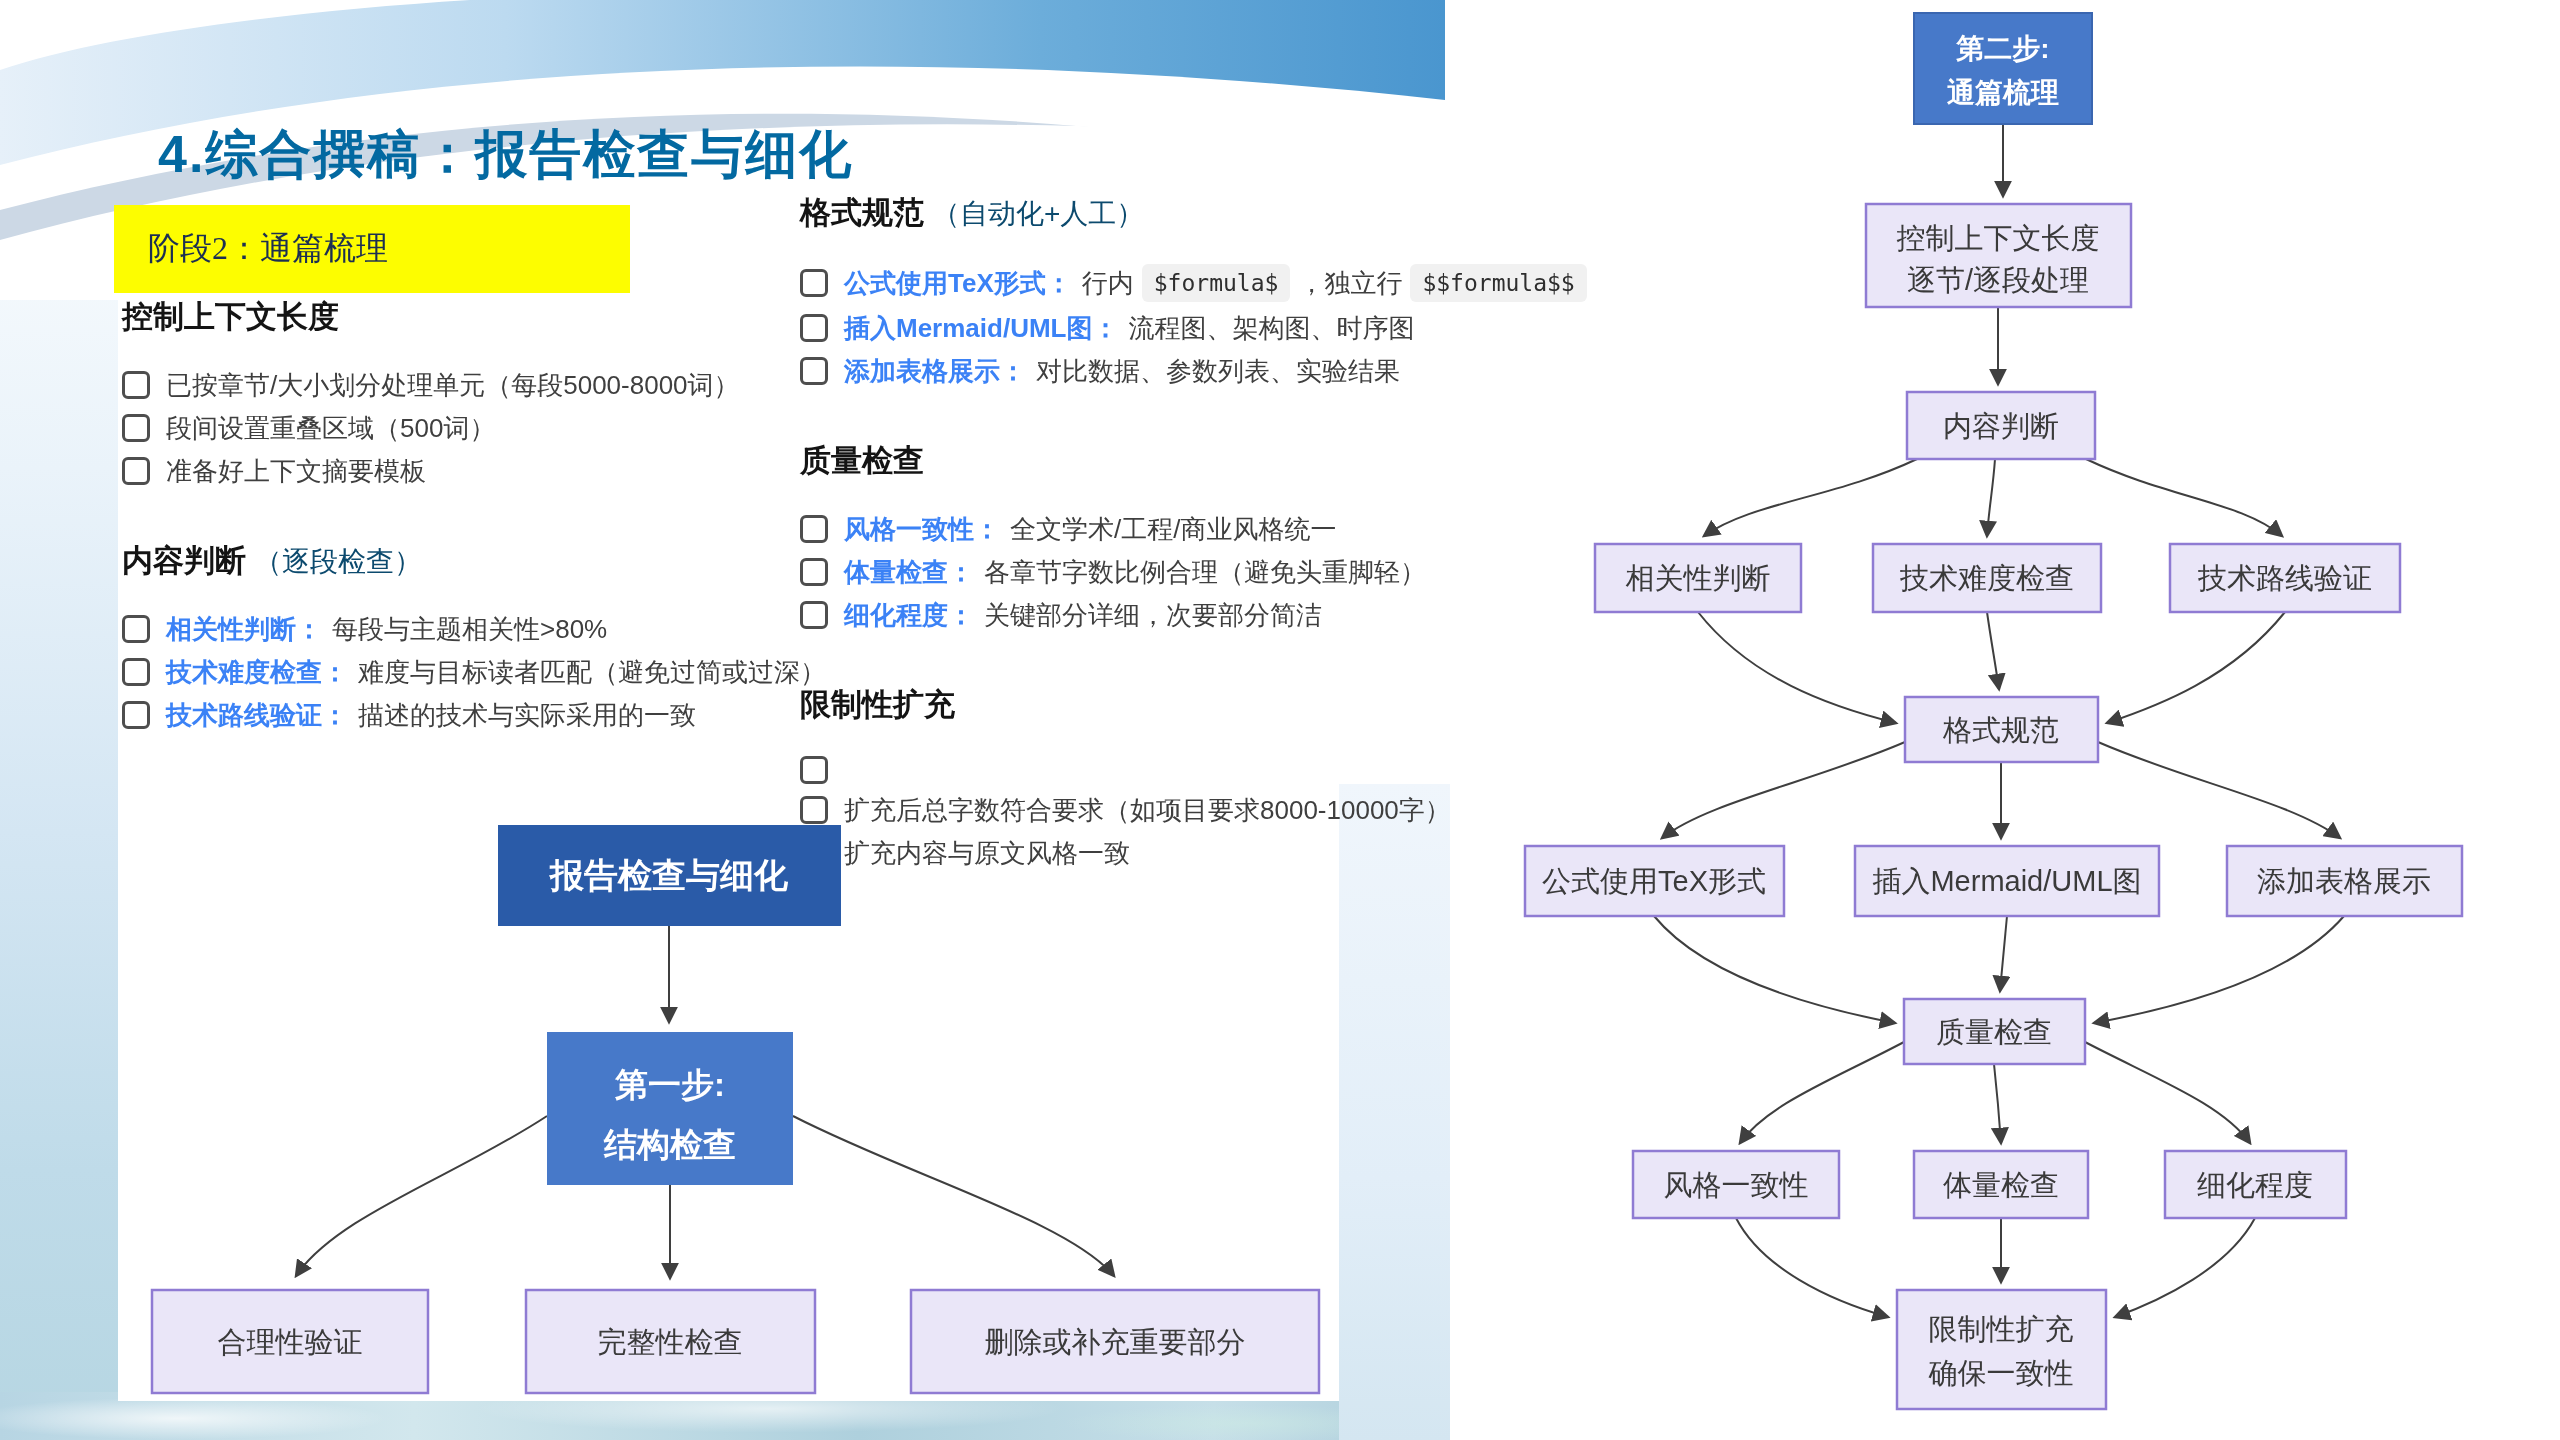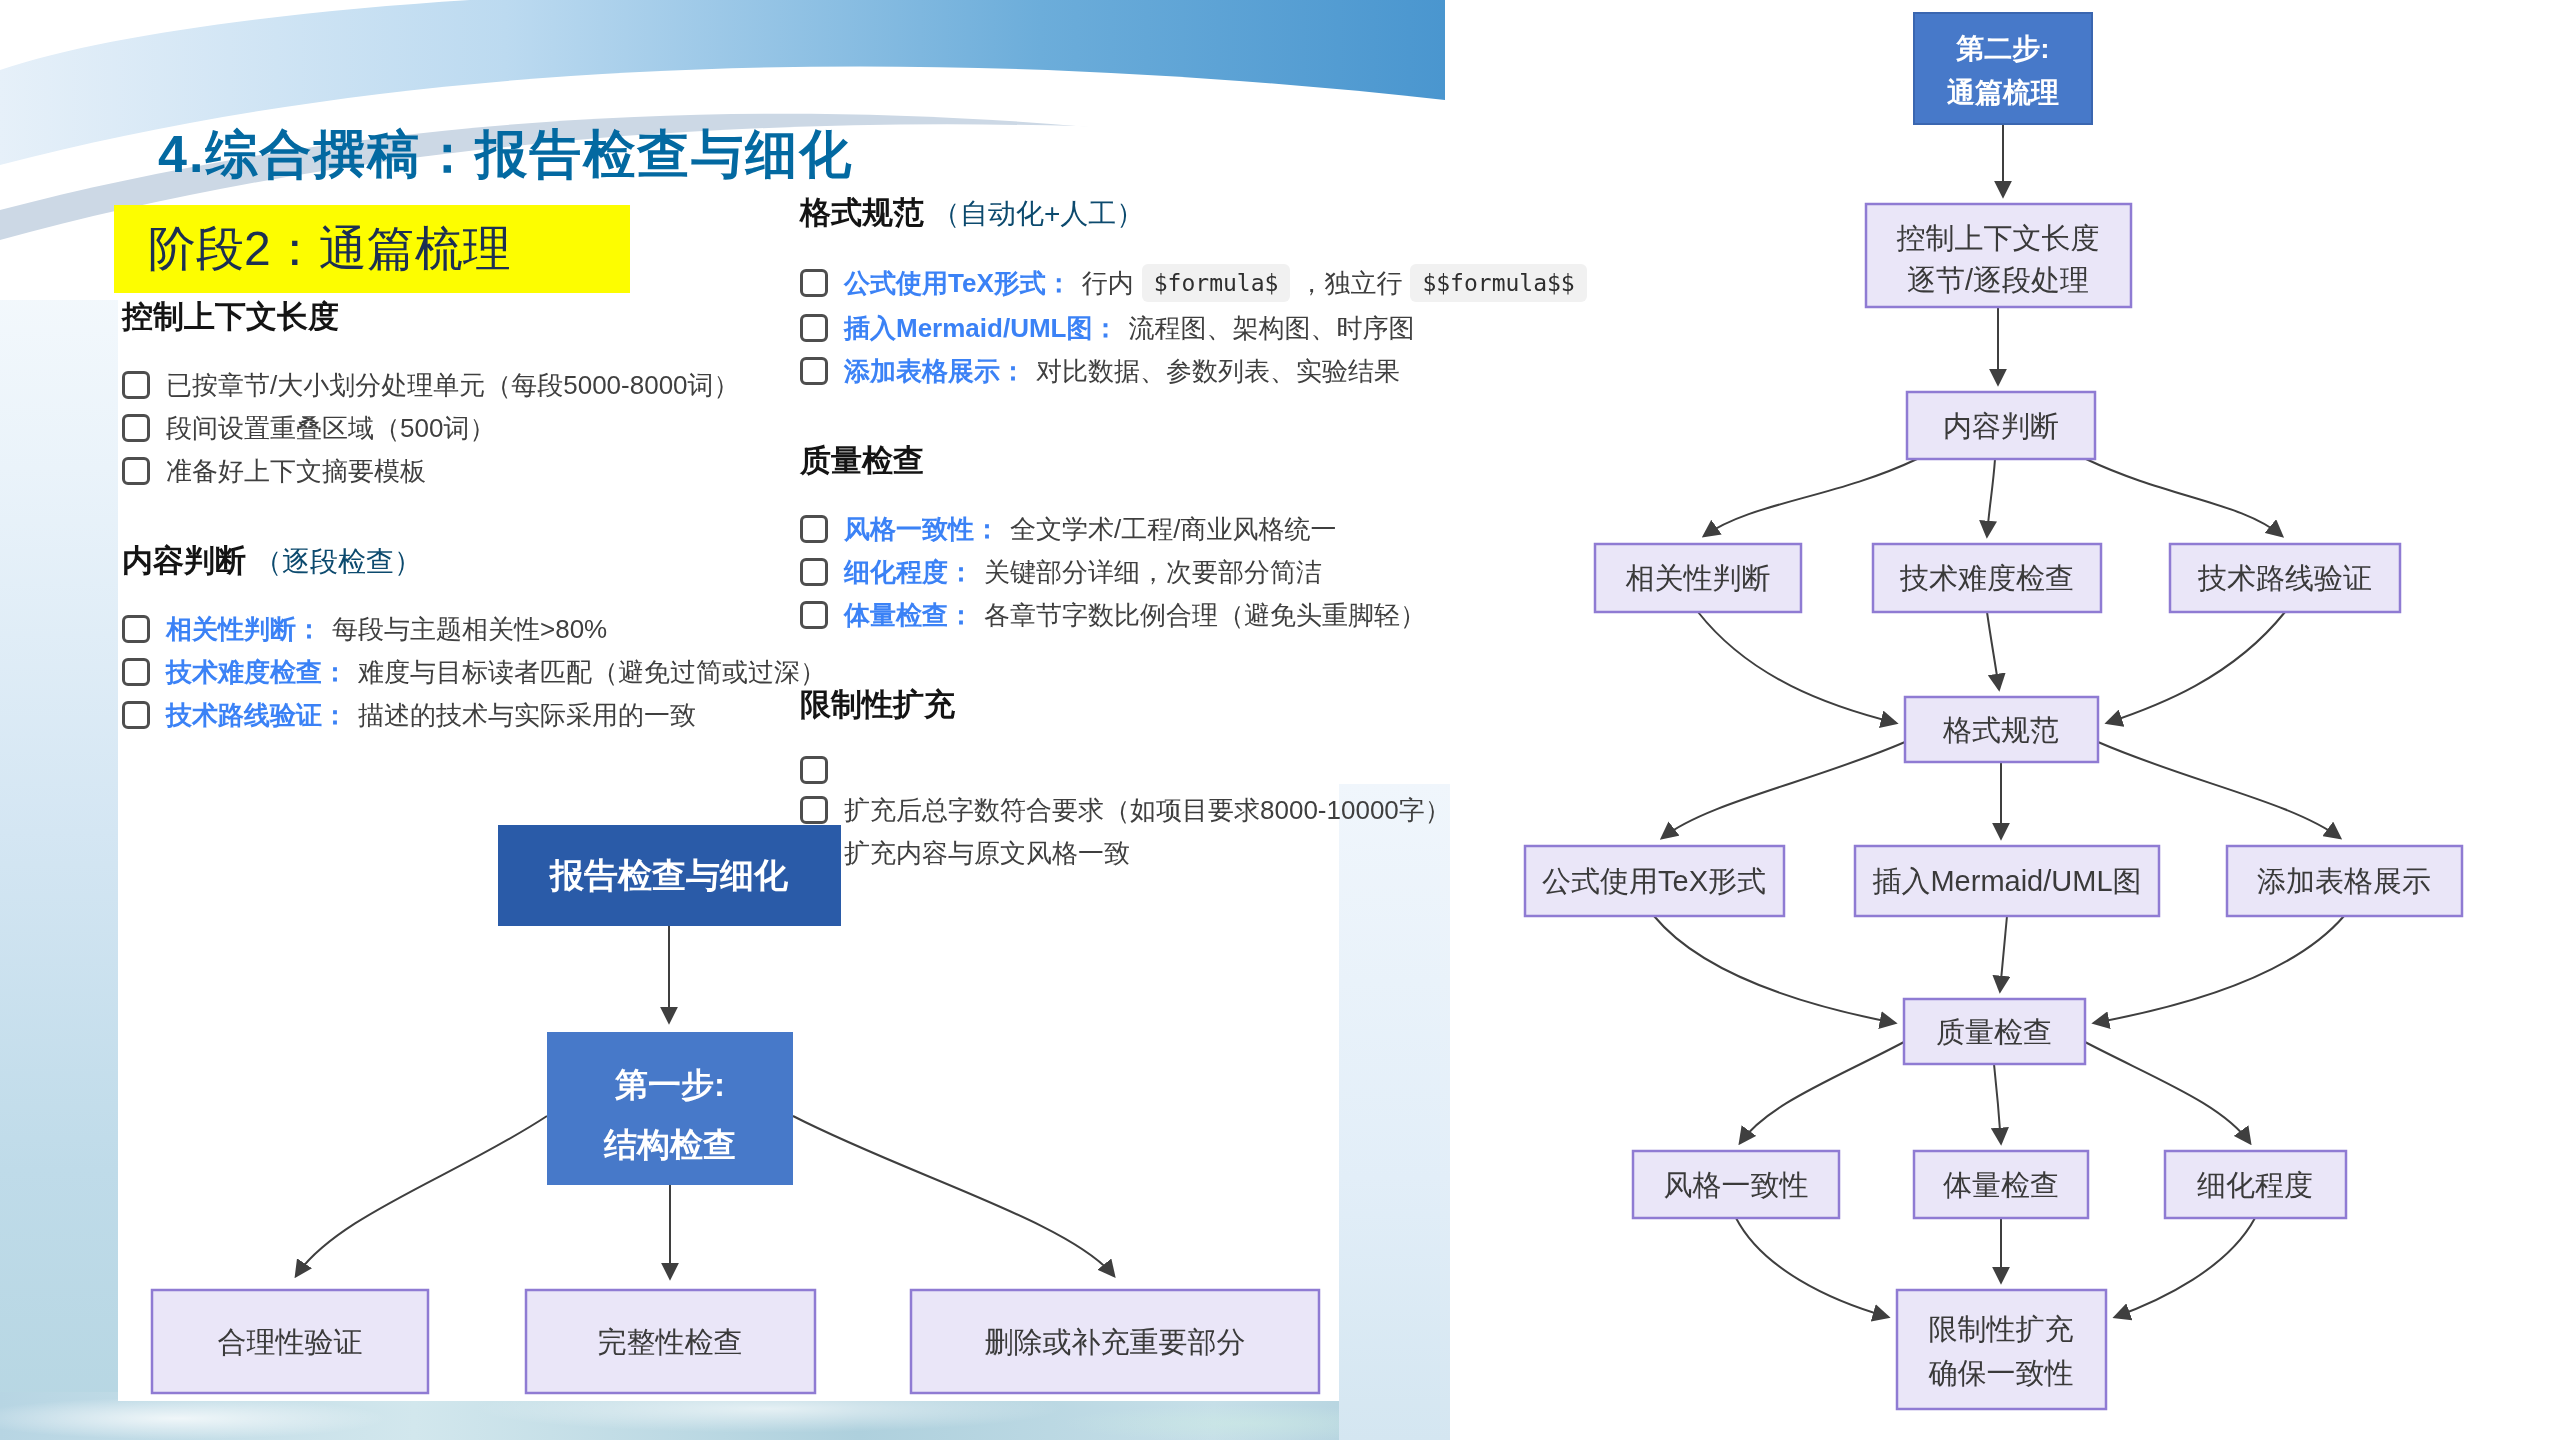--- a/index.html
+++ b/index.html
@@ -18,22 +18,22 @@
   .gap-strip{position:absolute;left:1339px;top:784px;width:111px;height:656px;z-index:0;
     background:linear-gradient(180deg,#f0f6fc 0%,#e2eef8 60%,#d4e6f1 100%);}
   .band{position:absolute;left:0;top:0;width:1445px;height:300px;z-index:1;}
   .right-panel{position:absolute;left:1450px;top:0;width:1110px;height:1440px;background:#ffffff;z-index:1;}
   .flow-left-panel{position:absolute;left:118px;top:784px;width:1221px;height:617px;background:#ffffff;z-index:1;}
 
   
   .title{position:absolute;left:158px;top:120px;z-index:3;font-size:52px;font-weight:800;
          color:#0369a1;letter-spacing:2px;white-space:nowrap;}
   .phase{position:absolute;left:114px;top:205px;width:482px;height:88px;z-index:3;
-         background:#fdfd00;color:#1c2f52;font-size:48px;font-weight:500;
-         display:flex;align-items:center;padding-left:34px;white-space:nowrap;}
+         background:#fdfd00;color:#1c2f52;font-size:32px;font-weight:500;
+         display:flex;align-items:center;padding-left:34px;white-space:nowrap;font-family:Liberation Serif, serif;}
 
   
   .col{position:absolute;z-index:2;}
   .col-l{left:122px;top:296px;width:700px;}
   .col-r{left:800px;top:192px;width:745px;}
   .sec{margin-bottom:52px;}
   .sec-h{font-size:31px;font-weight:800;color:#141414;margin-bottom:30px;white-space:nowrap;}
   .sec-h .note{font-weight:400;color:#0c4a6e;font-size:28px;margin-left:8px;}
   .item{display:flex;align-items:center;margin-bottom:9px;font-size:26px;color:#3f3f3f;
         line-height:34px;white-space:nowrap;}
@@ -141,27 +141,27 @@
     </div>
     <div class="sec">
       <div class="sec-h"><span>质量检查</span></div>
       <div class="item">
           <span class="cb"></span>
           <span class="lead">风格一致性：</span>
           <span class="txt">全文学术/工程/商业风格统一</span>
         </div>
       <div class="item">
           <span class="cb"></span>
+          <span class="lead">体量检查：</span>
+          <span class="txt">各章节字数比例合理（避免头重脚轻）</span>
+        </div>
+      <div class="item">
+          <span class="cb"></span>
           <span class="lead">细化程度：</span>
           <span class="txt">关键部分详细，次要部分简洁</span>
-        </div>
-      <div class="item">
-          <span class="cb"></span>
-          <span class="lead">体量检查：</span>
-          <span class="txt">各章节字数比例合理（避免头重脚轻）</span>
         </div>
     </div>
     <div class="sec">
       <div class="sec-h"><span>限制性扩充</span></div>
       <div class="item">
           <span class="cb"></span>
         </div>
       <div class="item">
           <span class="cb"></span>
           <span class="txt">扩充后总字数符合要求（如项目要求8000-10000字）</span>

